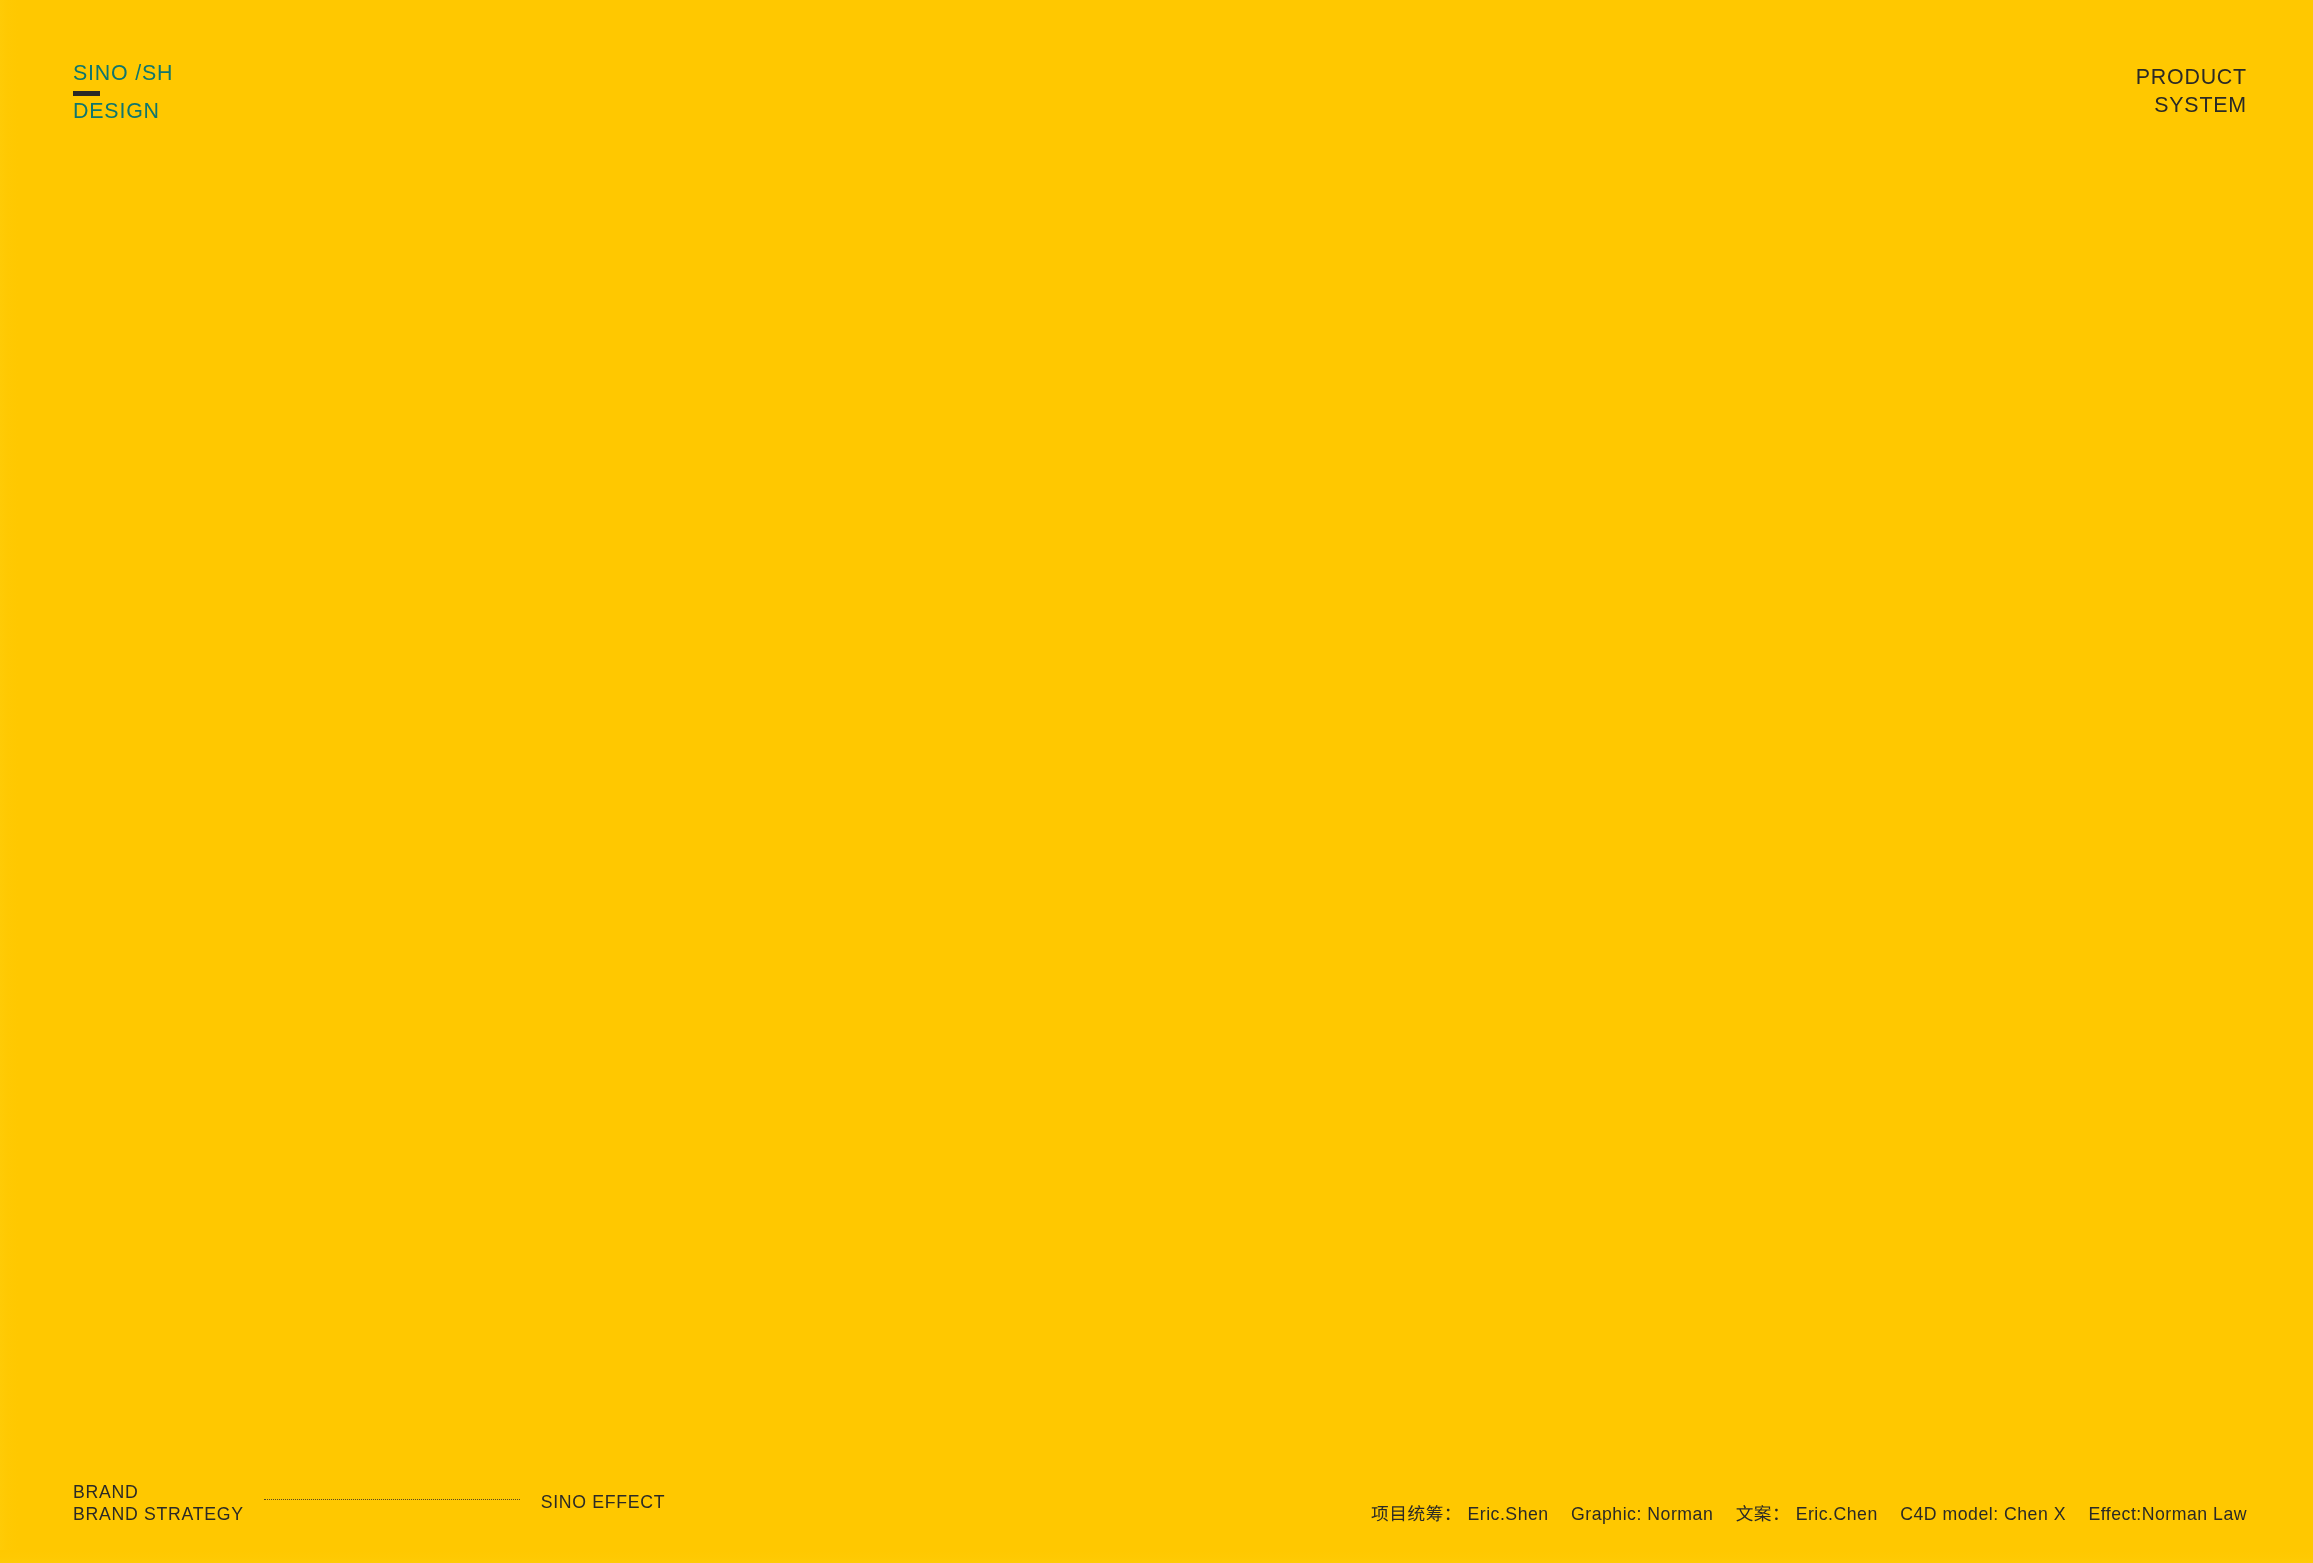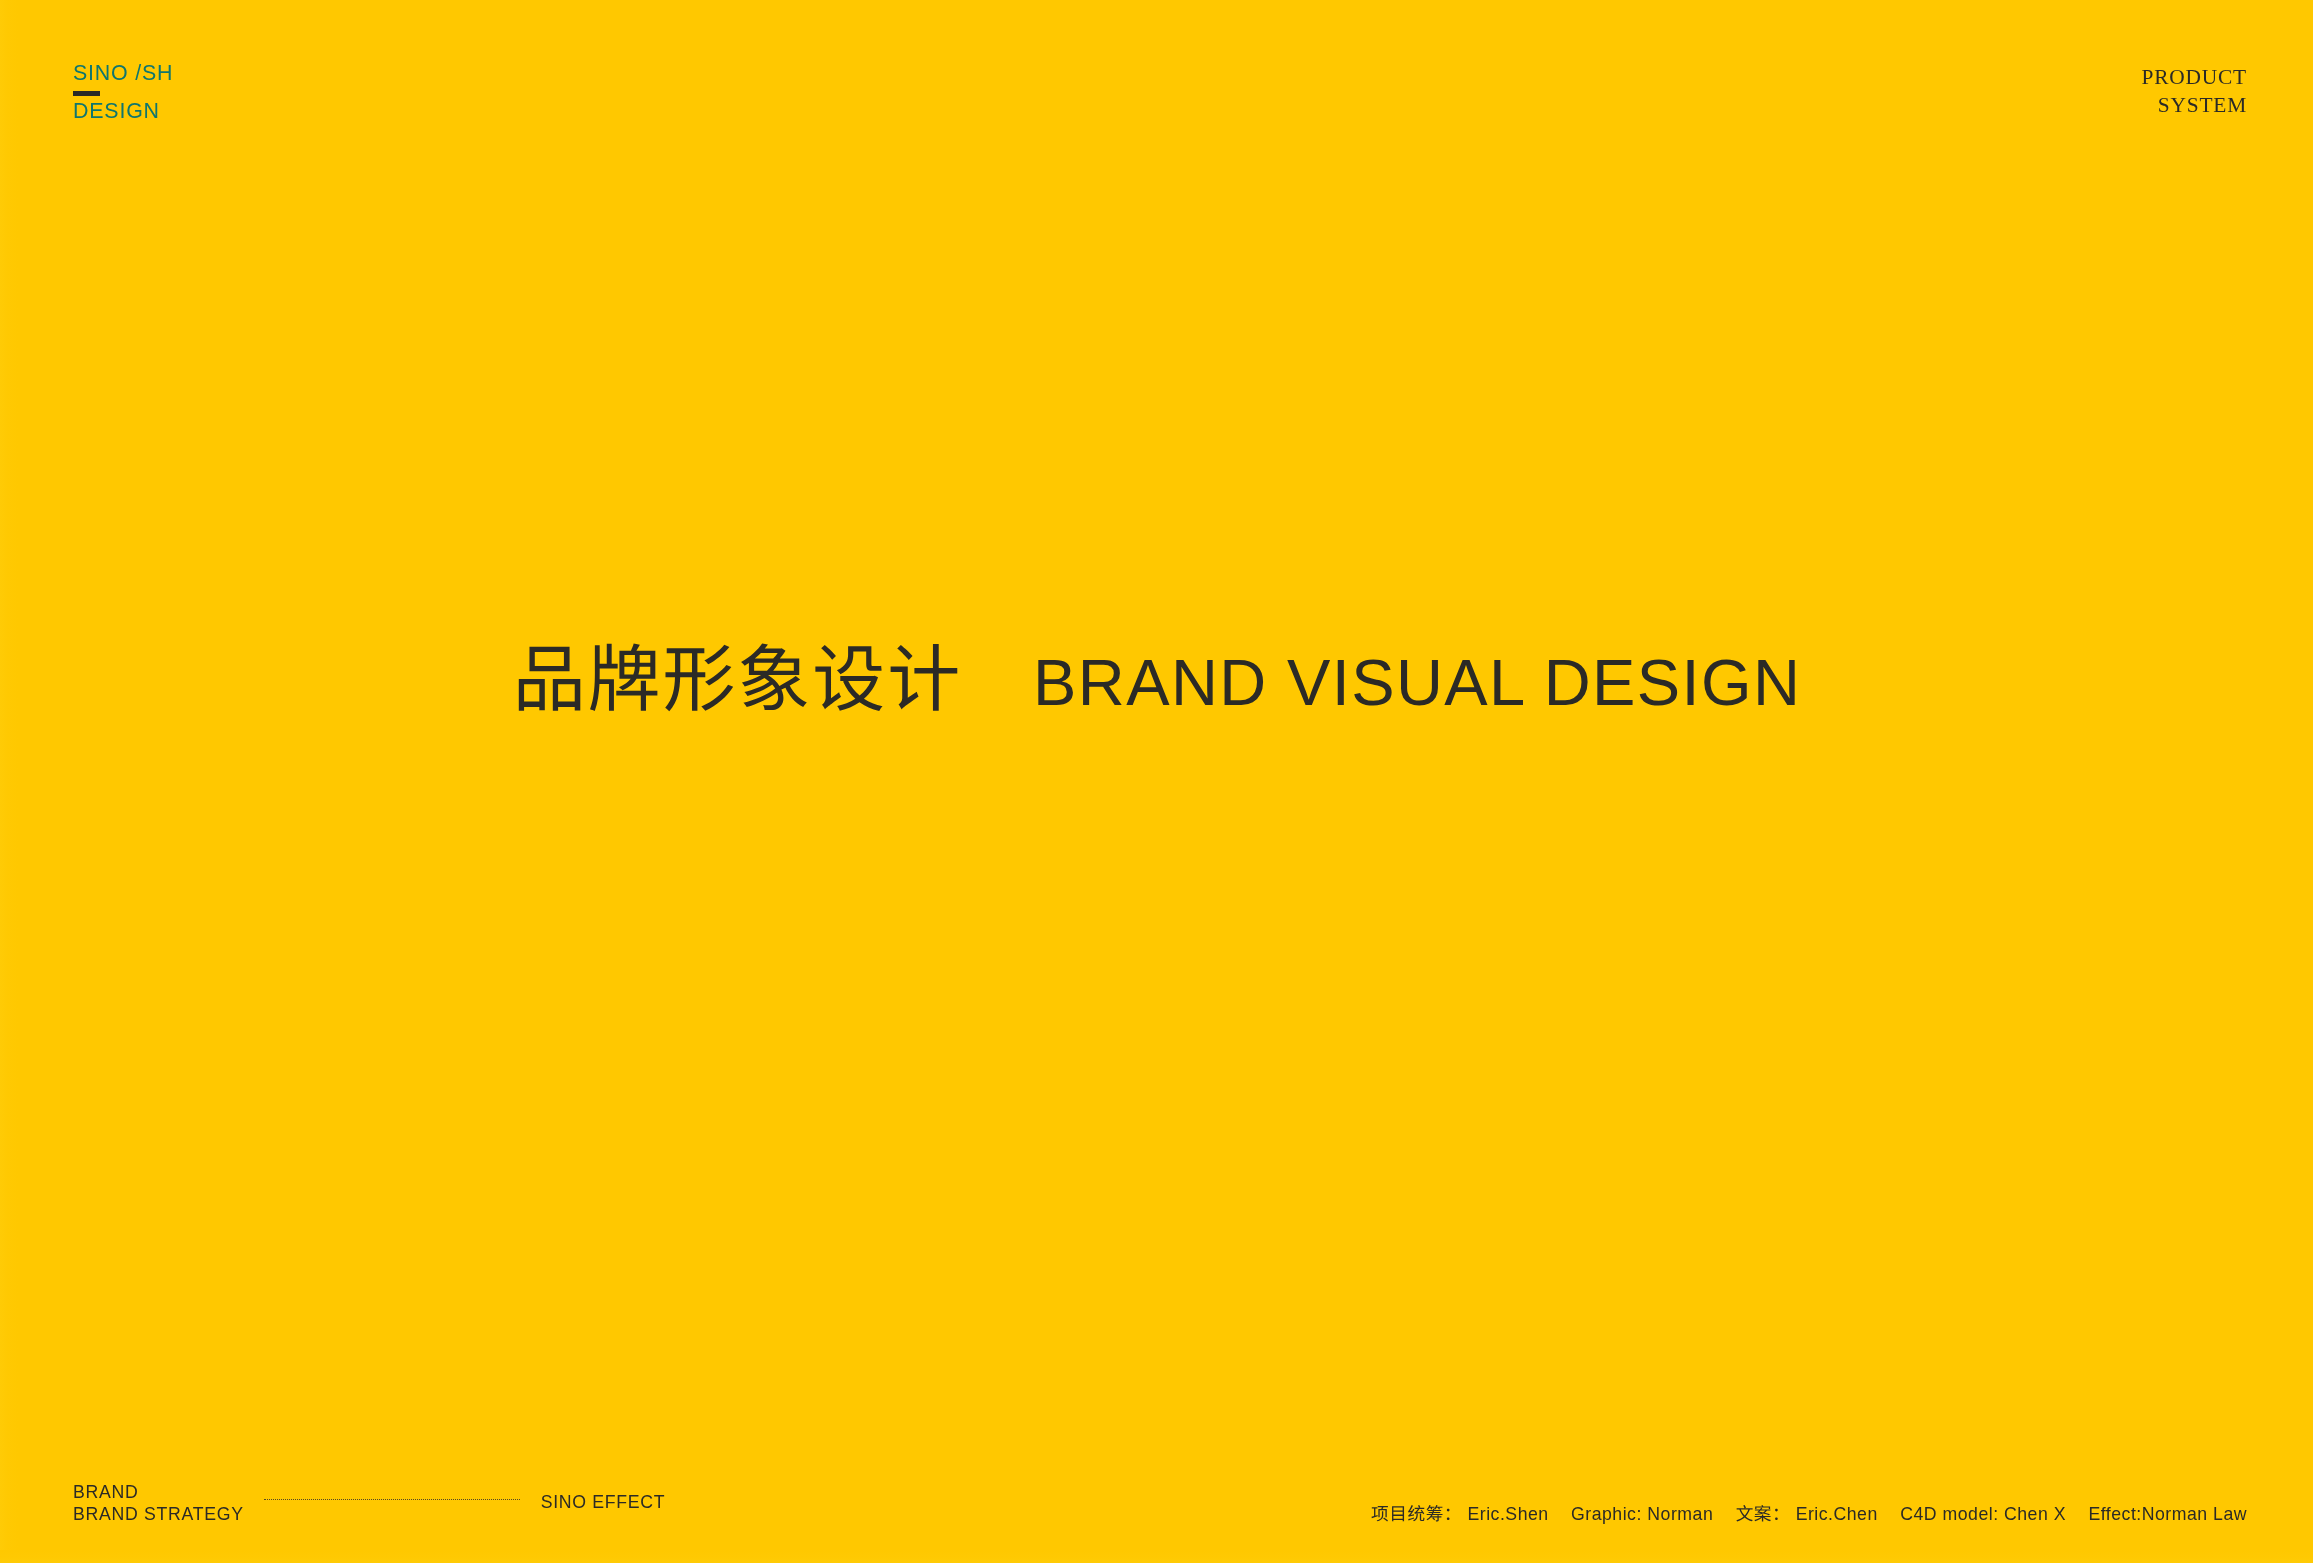--- a/index.html
+++ b/index.html
@@ -71,21 +71,20 @@
     right: 67px;
     top: 63px;
     text-align: right;
     line-height: 1.32;
   }
   .header-right div {
     font-size: 21.4px;
     letter-spacing: 0.8px;
     font-weight: 400;
     white-space: nowrap;
-    font-family: Liberation Serif, serif;
   }
 
   
   .title-block {
     position: absolute;
     left: 0;
     top: 643px;
     width: 100%;
     display: flex;
     justify-content: center;
@@ -166,24 +165,20 @@
     <div class="logo-line">SINO /SH</div>
     <div class="logo-rule"></div>
     <div class="logo-line">DESIGN</div>
   </div>
 
   <div class="header-right">
     <div>PRODUCT</div>
     <div>SYSTEM</div>
   </div>
 
-  <div class="title-block">
-    <span class="title-cn">品牌形象设计</span>
-    <span class="title-en">BRAND VISUAL DESIGN</span>
-  </div>
 
   <div class="footer-left">
     <div class="footer-left-labels">
       <div>BRAND</div>
       <div>BRAND  STRATEGY</div>
     </div>
     <div class="footer-dots"></div>
     <div class="footer-effect">SINO EFFECT</div>
   </div>
 

